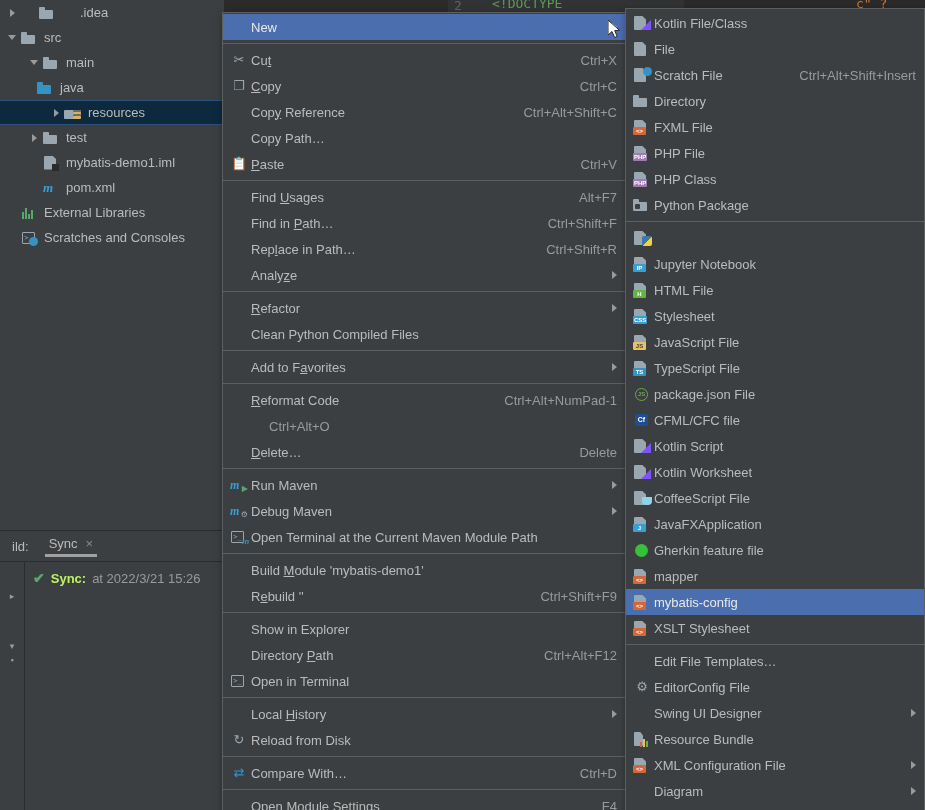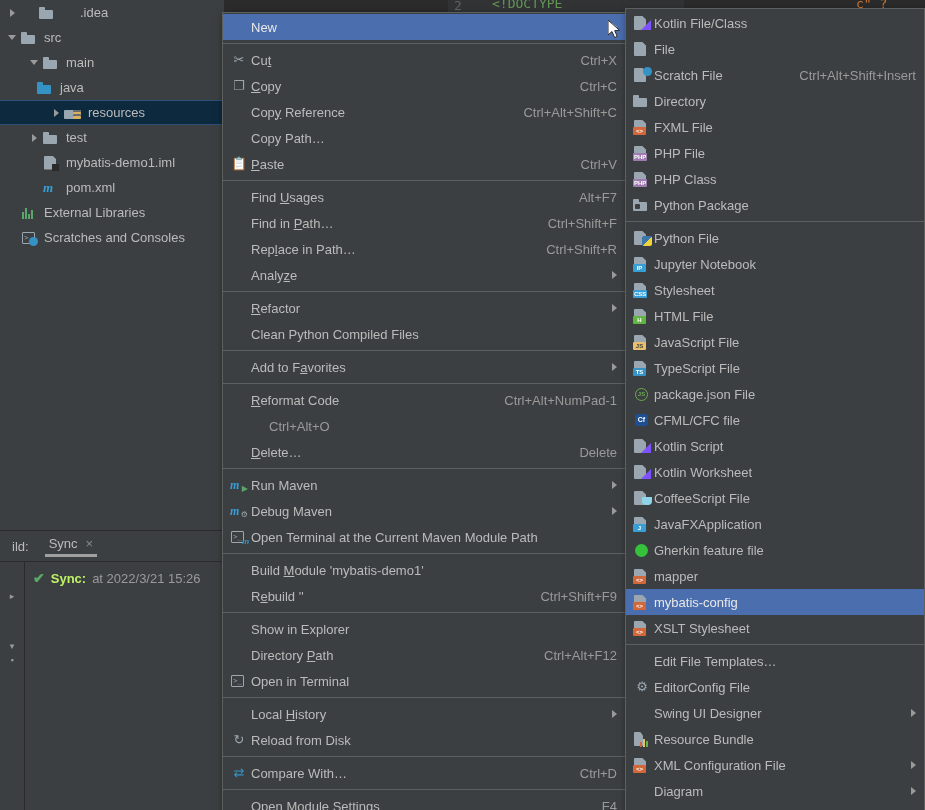--- a/index.html
+++ b/index.html
@@ -591,42 +591,41 @@
           <span style="position:absolute;left:3px;top:7px;width:5px;height:5px;border-radius:1px;background:#3c3f41"></span>
         </span>
         <span class="mi-label">Python Package</span>
       </div>
       <div class="sep"></div>
       <div class="mi">
         <span class="mi-icon">
           <span class="sheet"></span>
           <span class="py-dot"></span>
         </span>
-        <span class="mi-label">Python File</span>
       </div>
       <div class="mi">
         <span class="mi-icon">
           <span class="sheet"></span>
           <span class="badge b-cyan">IP</span>
         </span>
         <span class="mi-label">Jupyter Notebook</span>
       </div>
       <div class="mi">
         <span class="mi-icon">
           <span class="sheet"></span>
+          <span class="badge b-green">H</span>
+        </span>
+        <span class="mi-label">HTML File</span>
+      </div>
+      <div class="mi">
+        <span class="mi-icon">
+          <span class="sheet"></span>
           <span class="badge b-cyan">CSS</span>
         </span>
         <span class="mi-label">Stylesheet</span>
-      </div>
-      <div class="mi">
-        <span class="mi-icon">
-          <span class="sheet"></span>
-          <span class="badge b-green">H</span>
-        </span>
-        <span class="mi-label">HTML File</span>
       </div>
       <div class="mi">
         <span class="mi-icon">
           <span class="sheet"></span>
           <span class="badge b-yellow">JS</span>
         </span>
         <span class="mi-label">JavaScript File</span>
       </div>
       <div class="mi">
         <span class="mi-icon">

